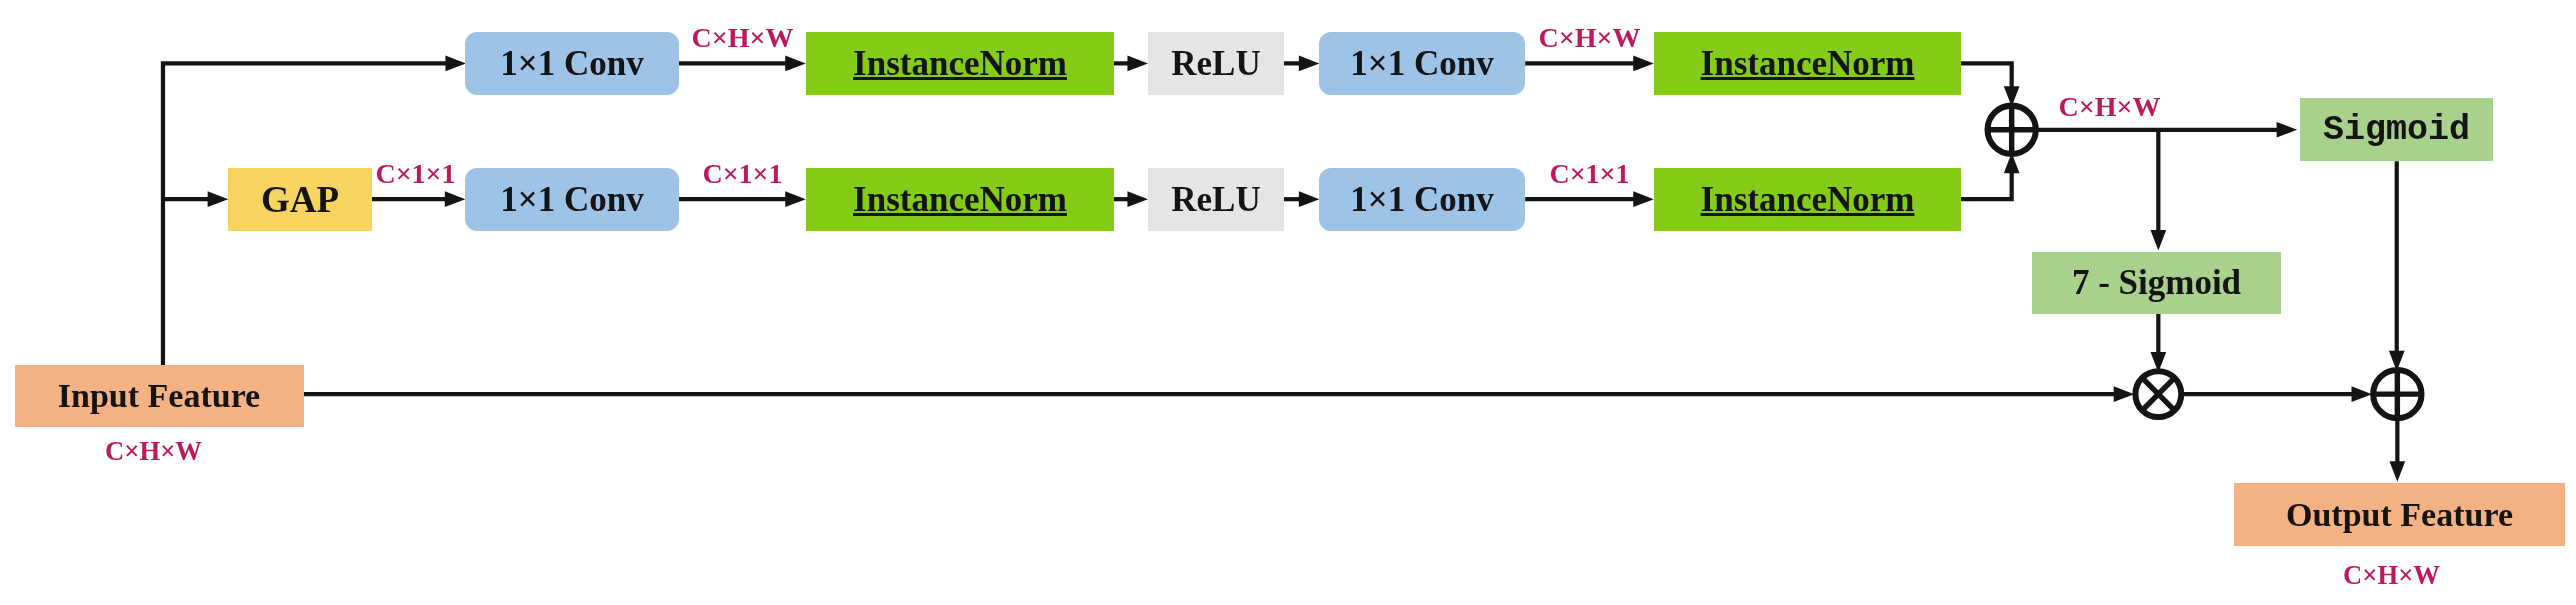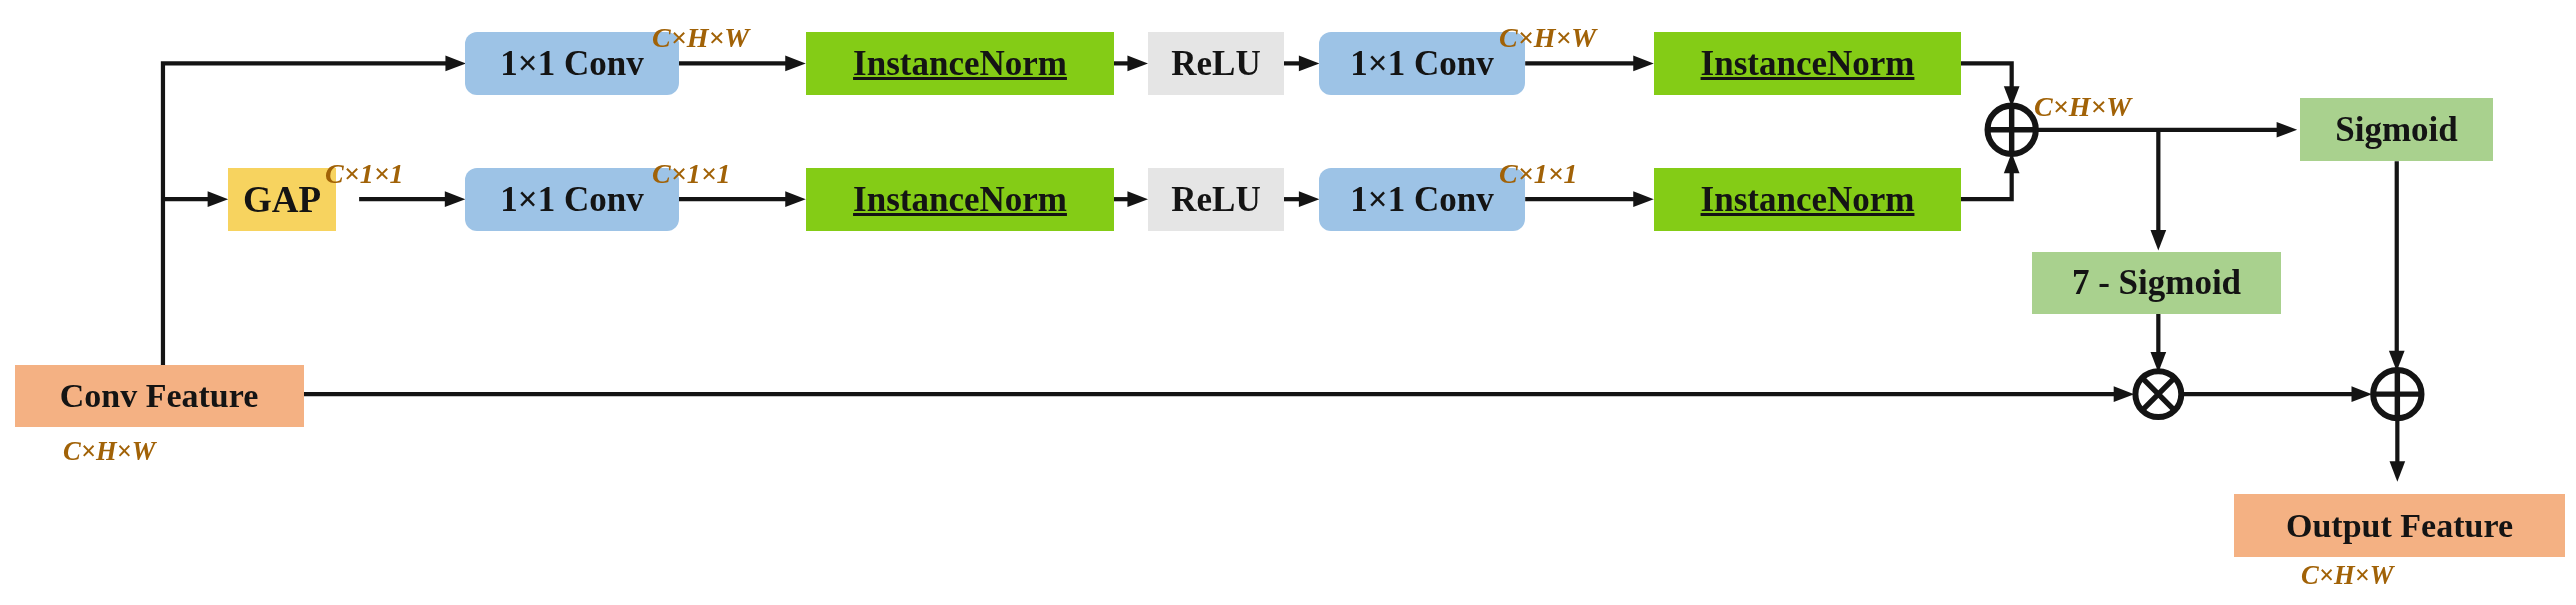--- a/index.html
+++ b/index.html
@@ -23,24 +23,23 @@
   .c-conv{background:#9dc3e6;border-radius:12px;}
   .c-norm{background:#84cc16;text-decoration:underline;}
   .c-relu{background:#e5e5e5;}
   .c-gap{background:#f7d35f;}
   .c-act{background:#a9d18e;}
   .c-feat{background:#f4b183;}
   .tlabel{
     position:absolute;
     font-weight:bold;
     font-size:28px;
-    text-align:left;
+    text-align:center;
     white-space:nowrap;
-    color:#a16207;
-    font-style:italic;
+    color:#be185d;
   }
   .tlabel.small{font-size:26.6px;}
 </style>
 </head>
 <body>
 
 <div id="stage">
 
   <svg id="connectors" width="2576" height="606" viewBox="0 0 4268 1004">
     <g stroke="#141414" stroke-width="7" fill="none">
@@ -100,32 +99,32 @@
       <path d="M3933,653 L4011,653 M3972,614 L3972,692" stroke="#141414" stroke-width="9" fill="none"></path>
     </g>
   </svg>
 
   <div class="box c-conv" style="left:465px;top:32px;width:214px;height:63px;">1×1 Conv</div>
   <div class="box c-norm" style="left:806px;top:32px;width:308px;height:63px;">InstanceNorm</div>
   <div class="box c-relu" style="left:1148px;top:32px;width:136px;height:63px;">ReLU</div>
   <div class="box c-conv" style="left:1319px;top:32px;width:206px;height:63px;">1×1 Conv</div>
   <div class="box c-norm" style="left:1654px;top:32px;width:307px;height:63px;">InstanceNorm</div>
 
-  <div class="box c-gap" style="left:228px;top:168px;width:108px;height:63px;font-size:37px;">GAP</div>
+  <div class="box c-gap" style="left:228px;top:168px;width:144px;height:63px;font-size:37px;">GAP</div>
   <div class="box c-conv" style="left:465px;top:168px;width:214px;height:63px;">1×1 Conv</div>
   <div class="box c-norm" style="left:806px;top:168px;width:308px;height:63px;">InstanceNorm</div>
   <div class="box c-relu" style="left:1148px;top:168px;width:136px;height:63px;">ReLU</div>
   <div class="box c-conv" style="left:1319px;top:168px;width:206px;height:63px;">1×1 Conv</div>
   <div class="box c-norm" style="left:1654px;top:168px;width:307px;height:63px;">InstanceNorm</div>
 
-  <div class="box c-act" style="left:2300px;top:98px;width:193px;height:63px;">Sigmoid</div>
+  <div class="box c-act" style="left:2300px;top:98px;width:193px;height:63px;font-family:Liberation Mono, monospace;">Sigmoid</div>
   <div class="box c-act" style="left:2032px;top:252px;width:249px;height:62px;">7 - Sigmoid</div>
 
-  <div class="box c-feat" style="left:14.5px;top:365px;width:289px;height:62px;font-size:34px;">Conv Feature</div>
-  <div class="box c-feat" style="left:2234px;top:483px;width:331px;height:63px;font-size:34px;margin-top:11px;">Output Feature</div>
+  <div class="box c-feat" style="left:14.5px;top:365px;width:289px;height:62px;font-size:34px;">Input Feature</div>
+  <div class="box c-feat" style="left:2234px;top:483px;width:331px;height:63px;font-size:34px;">Output Feature</div>
 
   <div class="tlabel" style="left:652px;top:22px;width:181px;">C×H×W</div>
   <div class="tlabel" style="left:1499px;top:22px;width:181px;">C×H×W</div>
   <div class="tlabel" style="left:325px;top:158px;width:181px;">C×1×1</div>
   <div class="tlabel" style="left:652px;top:158px;width:181px;">C×1×1</div>
   <div class="tlabel" style="left:1499px;top:158px;width:181px;">C×1×1</div>
   <div class="tlabel" style="left:2034px;top:91px;width:151px;">C×H×W</div>
   <div class="tlabel small" style="left:63px;top:436px;width:181px;">C×H×W</div>
   <div class="tlabel small" style="left:2301px;top:560px;width:181px;">C×H×W</div>
 

